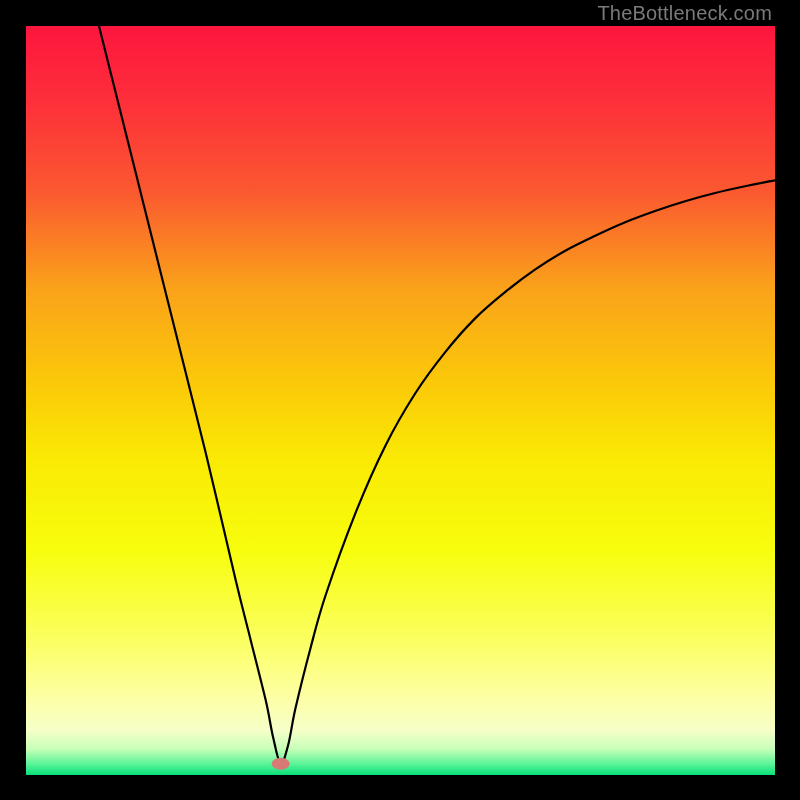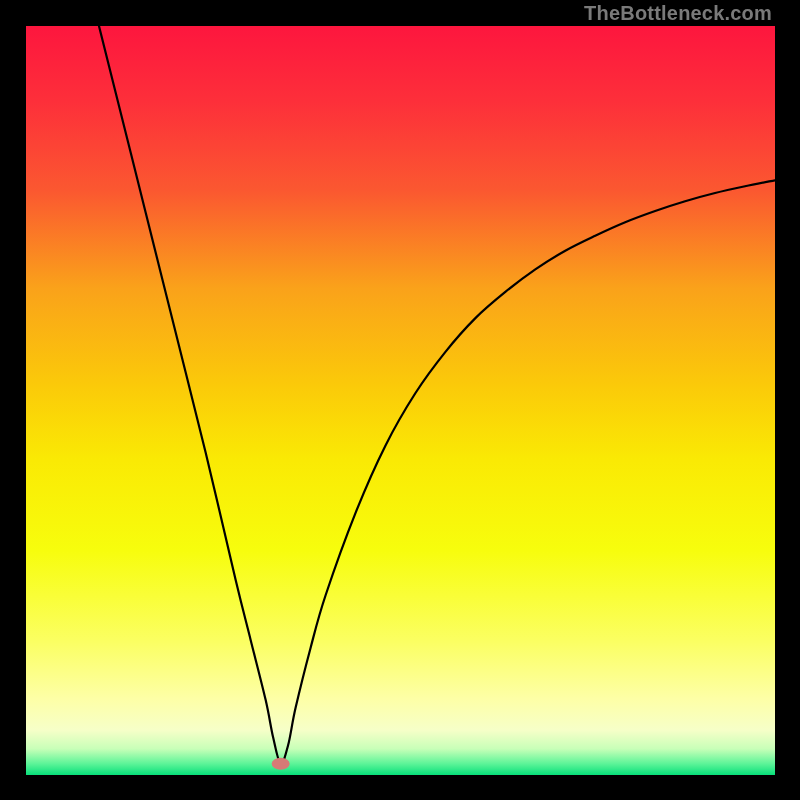--- a/index.html
+++ b/index.html
@@ -35,21 +35,21 @@
     display: block;
   }
 
   .attribution {
     position: absolute;
     top: 2px;
     right: 28px;
     color: #7a7a7a;
     font-size: 20px;
     letter-spacing: 0.2px;
-    font-weight: 700;
+    font-weight: 400;
     text-align: center;
   }
 </style>
 </head>
 <body>
 
 <div class="plot-area">
   <svg class="plot-svg" viewBox="0 0 749 749" preserveAspectRatio="none">
     <defs>
       <linearGradient id="bg-grad" x1="0" y1="0" x2="0" y2="1">

